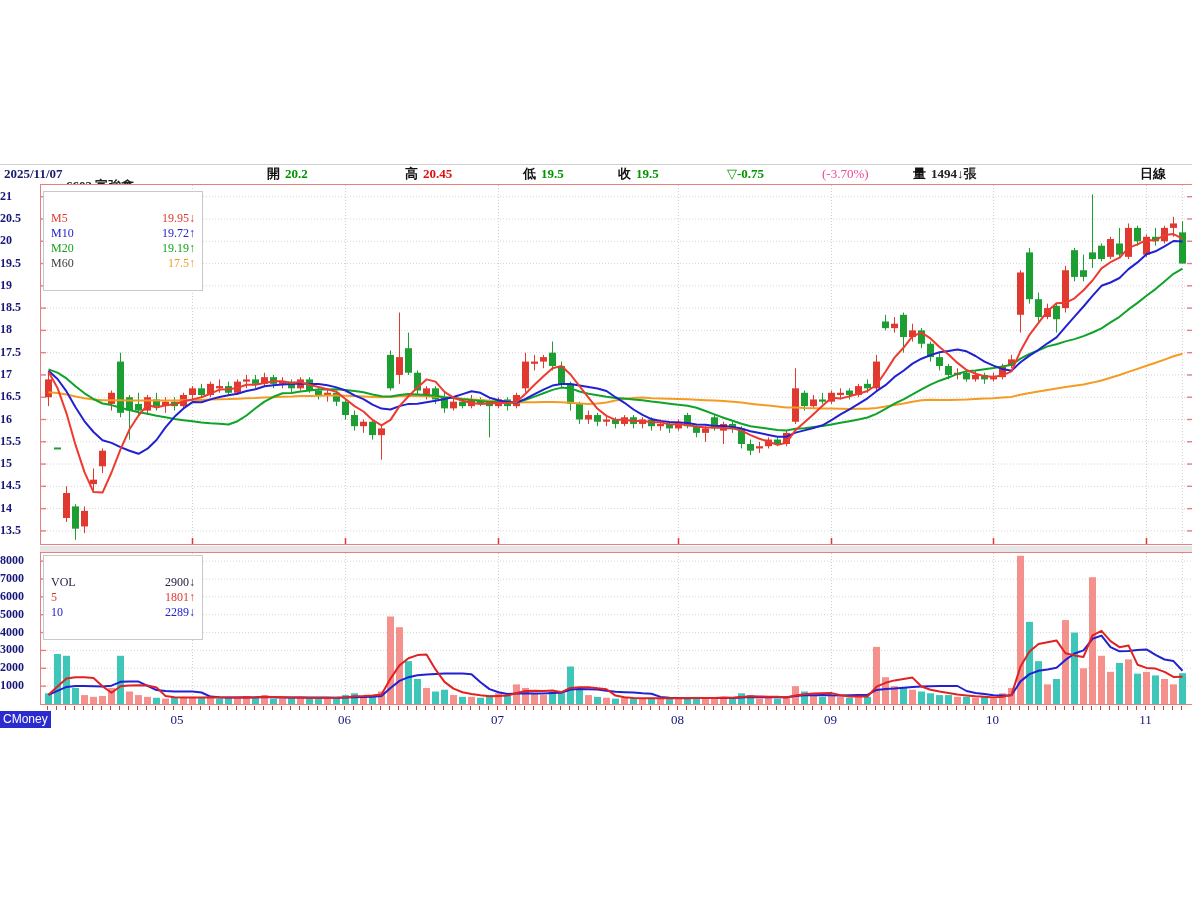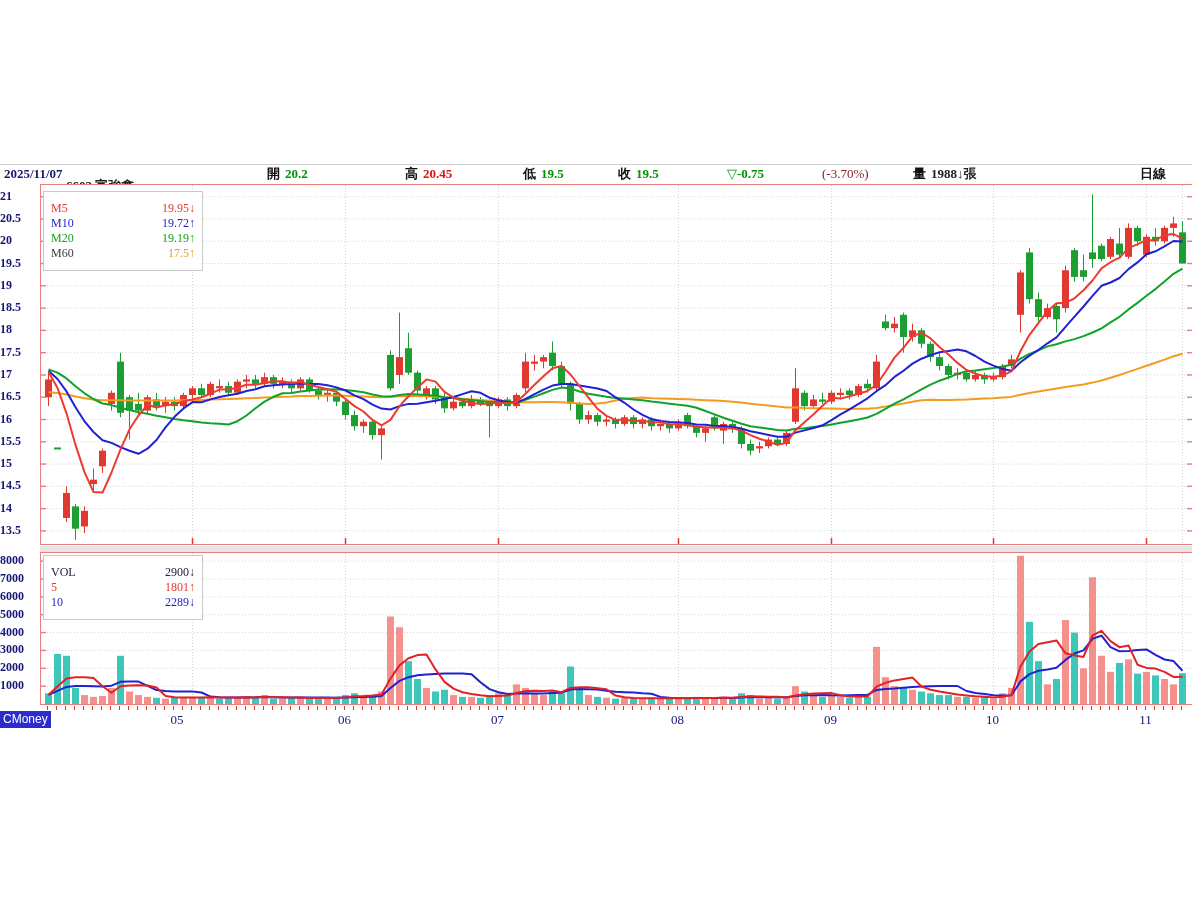--- a/index.html
+++ b/index.html
@@ -6,32 +6,32 @@
   #stage{position:relative;width:1192px;height:900px;background:#fff;overflow:hidden;
          font-family:"Liberation Serif","DejaVu Serif",serif;}
   .topline{position:absolute;left:0;top:164px;width:1200px;height:1px;background:#cfcfcf;}
   
   .hdr{position:absolute;top:166px;height:16px;line-height:16px;font-size:13px;font-weight:bold;color:#111;white-space:nowrap;}
   .hdr .v{margin-left:5px;}
   .c-green{color:#009500;}
   .c-red{color:#dd1111;}
   .c-navy{color:#1b1b6e;}
   .c-dark{color:#222222;margin-top:12px;}
-  .pct{font-weight:normal;color:#7f1d1d;}
+  .pct{font-weight:normal;color:#ec4899;}
   
   .panel{position:absolute;left:40px;width:1153px;border:1px solid #e87e7e;background:#fff;box-sizing:border-box;}
   #pricePanel{top:184px;height:361px;}
   #volPanel{top:552px;height:153px;}
   .band{position:absolute;left:40px;top:546px;width:1153px;height:6px;background:#e6e6e6;}
   svg{display:block;overflow:hidden;}
   
   .ylab{position:absolute;width:37px;text-align:left;font-size:12px;font-weight:bold;color:#17177a;line-height:12px;}
   .mlab{position:absolute;top:712px;width:34px;text-align:center;font-size:13px;color:#17177a;}
   
-  .legend{position:absolute;background:rgba(255,255,255,0.93);border:1px solid #c9c9c9;font-size:12px;line-height:15px;padding:9px 0;}
+  .legend{position:absolute;background:rgba(255,255,255,0.93);border:1px solid #c9c9c9;font-size:12px;line-height:15px;padding:19px 0;}
   .legend .row{display:flex;justify-content:space-between;padding:0 7px;}
   .legend .lab{font-weight:normal;}
   #priceLegend{left:43px;top:191px;width:158px;}
   #volLegend{left:43px;top:555px;width:158px;}
   
   .brand{position:absolute;left:0;top:711px;background:#2b2bd0;color:#ffffff;
          font-family:"Liberation Sans","DejaVu Sans",sans-serif;font-size:12px;line-height:17px;padding:0 3px;}
   .tickstrip{position:absolute;left:40px;top:706px;}
 </style>
 </head>
@@ -41,21 +41,21 @@
 <div class="topline"></div>
 
 <div class="hdr c-navy" style="left:4px">2025/11/07</div>
 <div class="hdr c-dark" style="left:66px">6603 富強鑫</div>
 <div class="hdr" style="left:267px"><span>開</span><span class="v c-green">20.2</span></div>
 <div class="hdr" style="left:405px"><span>高</span><span class="v c-red">20.45</span></div>
 <div class="hdr" style="left:523px"><span>低</span><span class="v c-green">19.5</span></div>
 <div class="hdr" style="left:618px"><span>收</span><span class="v c-green">19.5</span></div>
 <div class="hdr c-green" style="left:727px">▽-0.75</div>
 <div class="hdr pct" style="left:822px">(-3.70%)</div>
-<div class="hdr" style="left:913px"><span>量</span><span class="v c-dark">1988↓張</span></div>
+<div class="hdr" style="left:913px"><span>量</span><span class="v c-dark">1494↓張</span></div>
 <div class="hdr" style="left:1140px">日線</div>
 
 <div class="panel" id="pricePanel">
   <svg id="priceSvg" width="1151" height="359">
         <line x1="0" x2="1151" y1="11.7" y2="11.7" stroke="#d6d6d6" stroke-dasharray="1 2"></line>
         <line x1="0" x2="5" y1="11.7" y2="11.7" stroke="#e87e7e" stroke-width="1.4"></line>
         <line x1="1146" x2="1151" y1="11.7" y2="11.7" stroke="#e87e7e" stroke-width="1.4"></line>
         <line x1="0" x2="1151" y1="33.980000000000004" y2="33.980000000000004" stroke="#d6d6d6" stroke-dasharray="1 2"></line>
         <line x1="0" x2="5" y1="33.980000000000004" y2="33.980000000000004" stroke="#e87e7e" stroke-width="1.4"></line>
         <line x1="1146" x2="1151" y1="33.980000000000004" y2="33.980000000000004" stroke="#e87e7e" stroke-width="1.4"></line>

